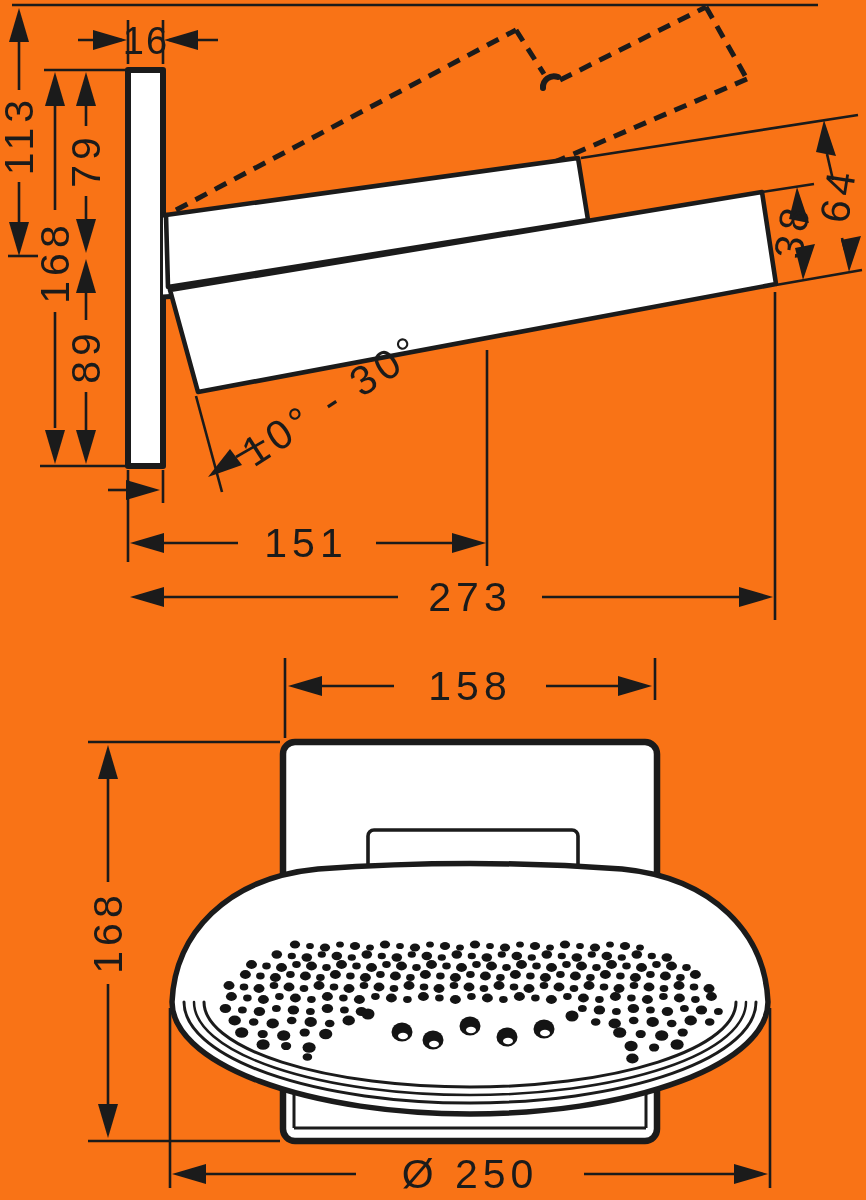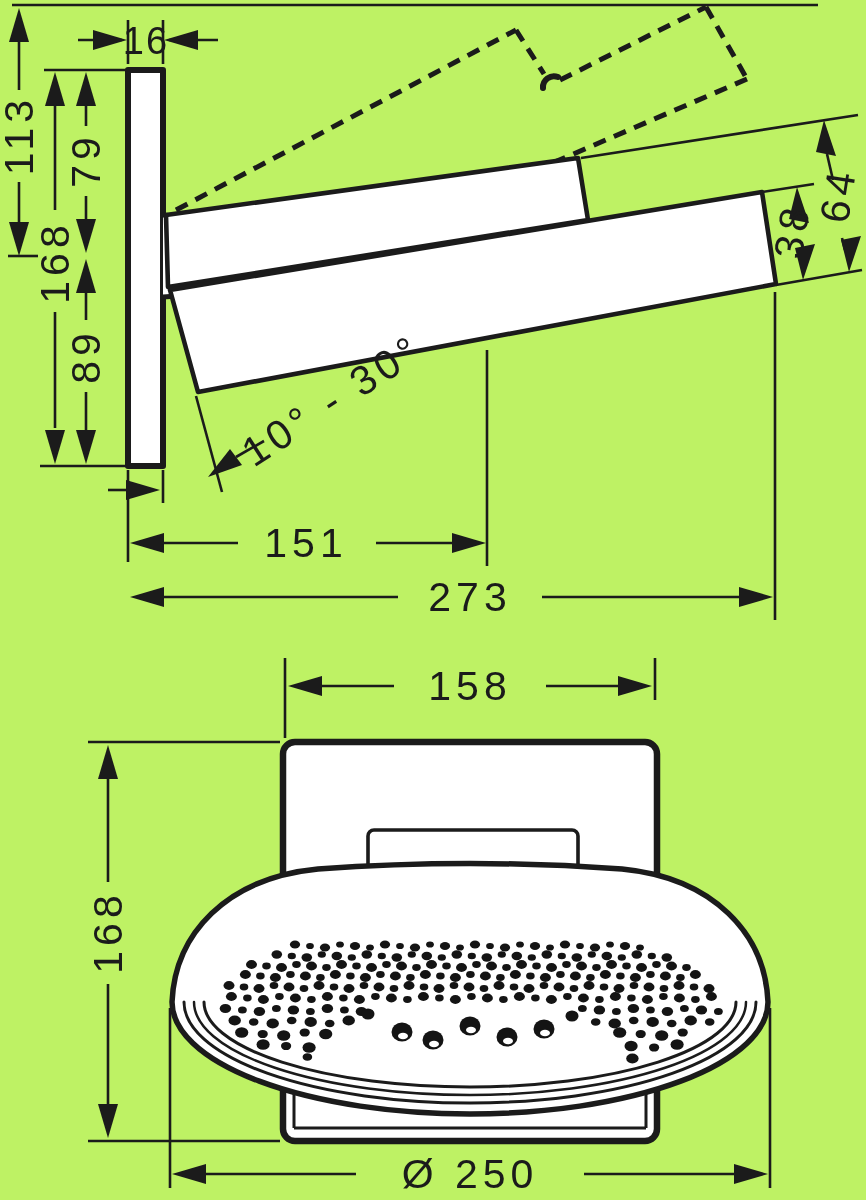--- a/index.html
+++ b/index.html
@@ -1,16 +1,16 @@
 <!DOCTYPE html>
 <html><head>
 <meta charset="utf-8">
 <style>
   html,body{margin:0;padding:0;background:#fff;}
-  .page{width:866px;height:1200px;background:#bef264;position:relative;overflow:hidden;}
+  .page{width:866px;height:1200px;background:#f97316;position:relative;overflow:hidden;}
   svg{display:block;}
   .thick{stroke:#1b1b1b;fill:none;stroke-linejoin:round;stroke-linecap:round;}
   .fillwhite{fill:#fff;}
   .dimline{stroke:#1b1b1b;stroke-width:2.6;fill:none;stroke-linecap:butt;}
   .arrow{fill:#1b1b1b;stroke:none;}
   .dashed{stroke:#1b1b1b;stroke-width:5;fill:none;stroke-dasharray:13 9;stroke-linecap:butt;}
   text{font-family:"Liberation Sans","DejaVu Sans",sans-serif;
        font-size:41px;letter-spacing:5px;fill:#1b1b1b;}
   .dot{fill:#141414;stroke:none;}
   .dothi{fill:#fff;stroke:none;}

